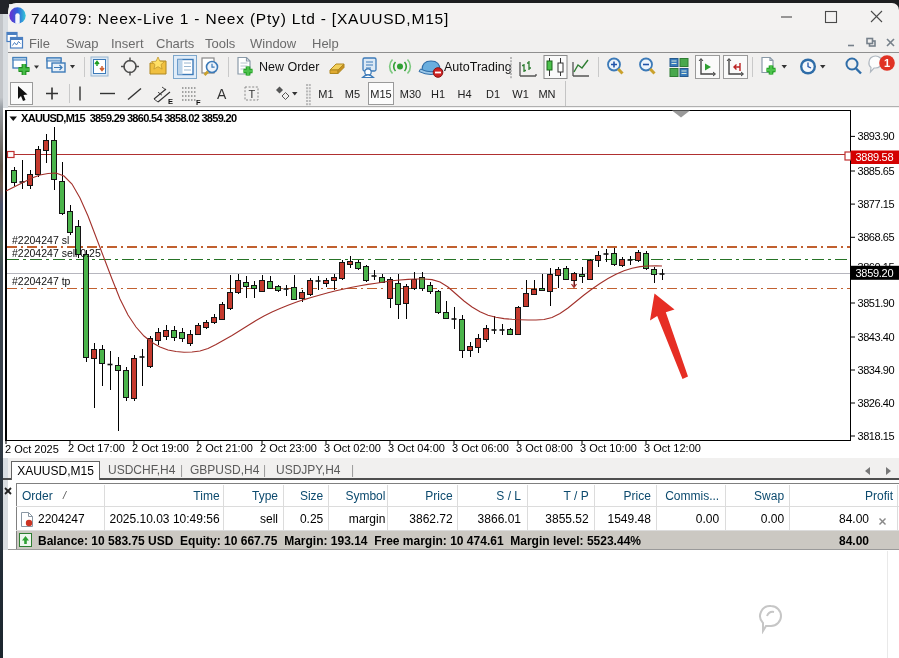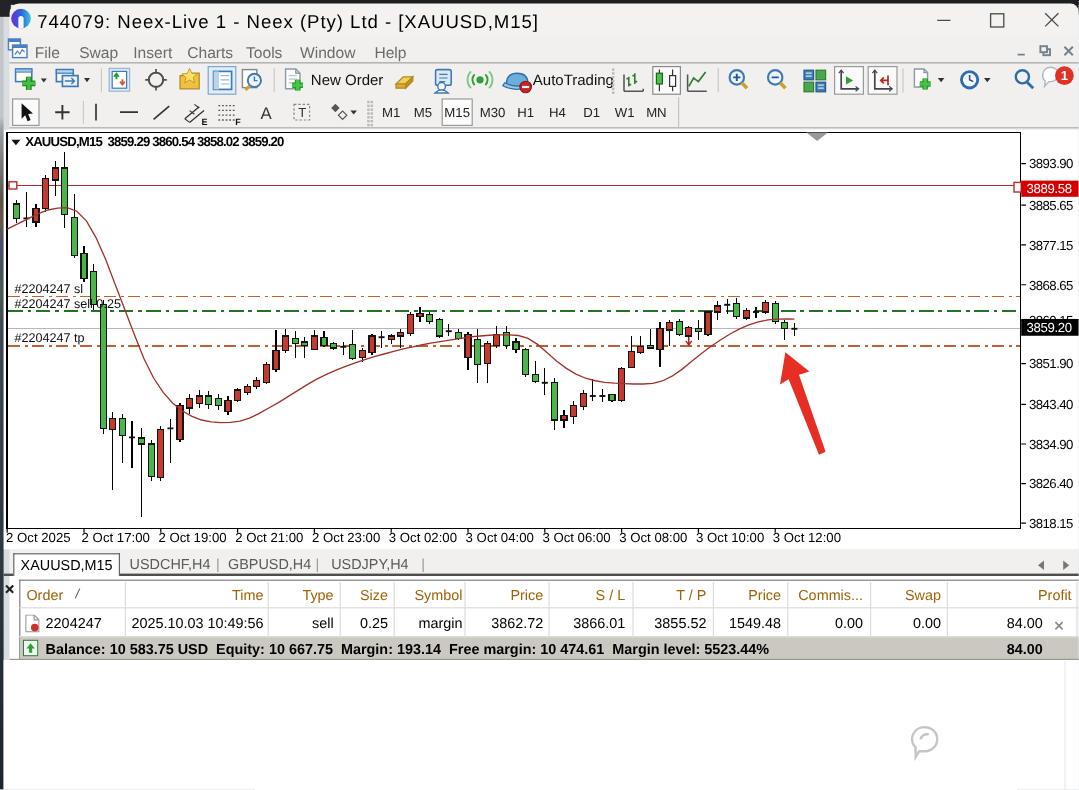--- a/index.html
+++ b/index.html
@@ -18,21 +18,21 @@
 .menu { top:36px; font-size:13px; color:#6b6b6b; }
 #menusep { left:8px; top:52px; width:891px; height:1px; background:#8f8f8f; }
 #tb1 { left:8px; top:53px; width:891px; height:27px; background:#f1f0ef; }
 #tb2 { left:8px; top:80px; width:891px; height:27px; background:#f1f0ef; border-bottom:1px solid #b0b0b0; }
 #chart { left:3px; top:108px; }
 #tabs { left:8px; top:458px; width:891px; height:22px; background:#f1f0ef; }
 #tabline { left:3px; top:478px; width:896px; height:2px; background:#4e4e4e; }
 .tab { top:463px; font-size:12px; color:#5a5a5a; }
 #activetab { left:11px; top:461px; width:89px; height:19px; background:#fff; border:1px solid #636363; border-bottom:none; text-align:center; font-size:12px; color:#000; padding-top:2px; z-index:3; }
 #term { left:8px; top:480px; width:891px; height:70px; background:#fff; }
-.h12 { font-size:12px; color:#a16207; }
+.h12 { font-size:12px; color:#0c4a6e; }
 .r12 { font-size:12px; color:#000; }
 .right { text-align:right; }
 #balrow { left:17px; top:531px; width:882px; height:19px; background:#cbc8c2; }
 #botline { left:8px; top:549px; width:891px; height:1px; background:#9a9a9a; }
 #watermark { left:787px; top:604px; font-size:24.5px; color:#c9c9c9; letter-spacing:0.2px; }
 #footer { left:3px; top:550px; width:896px; height:108px; background:#ffffff; }
 </style>
 </head>
 <body>
 <div id="page">

